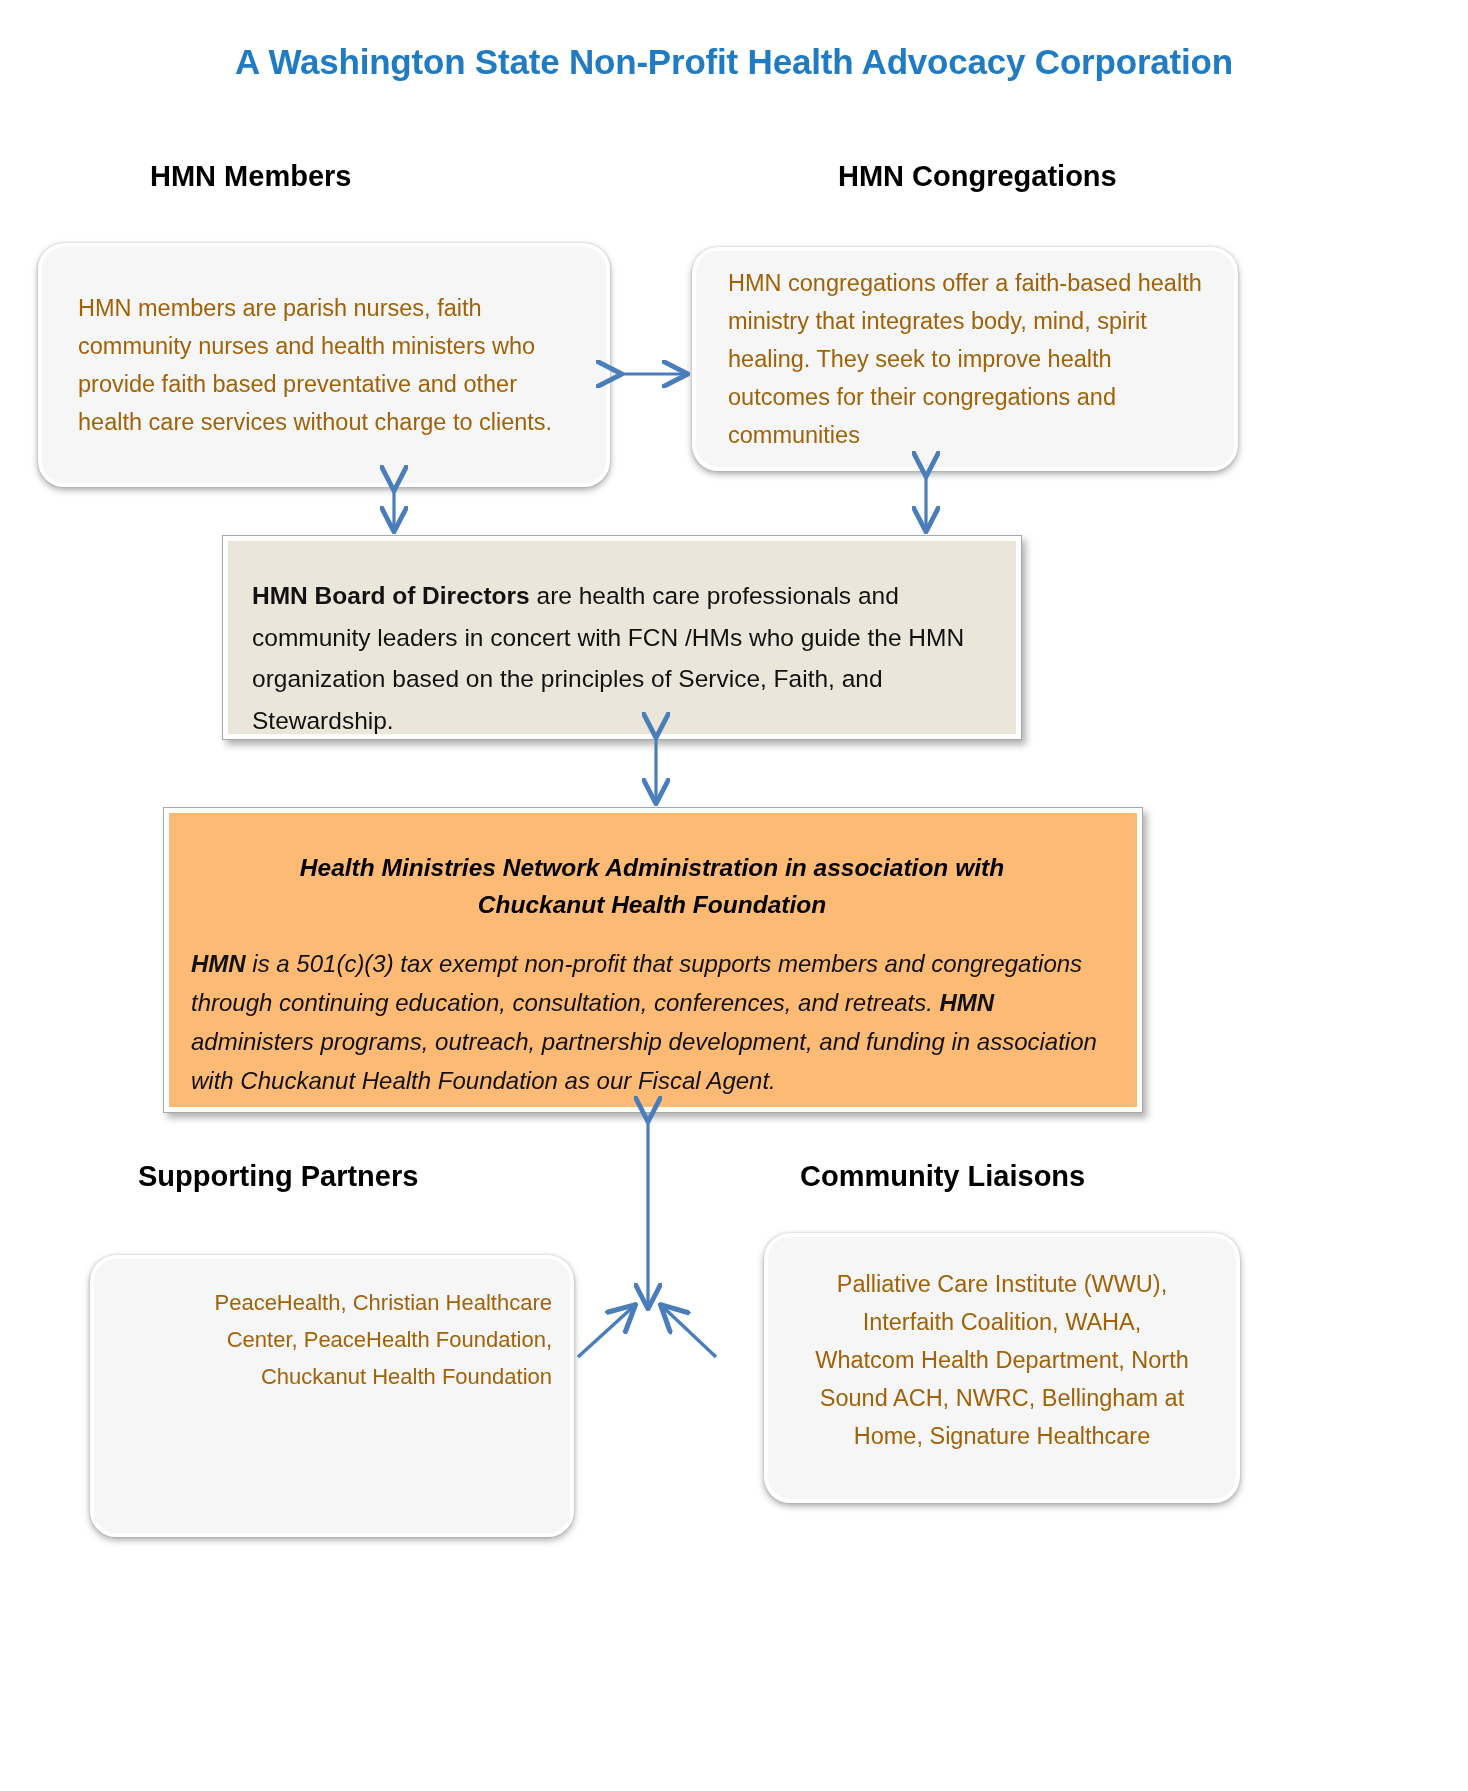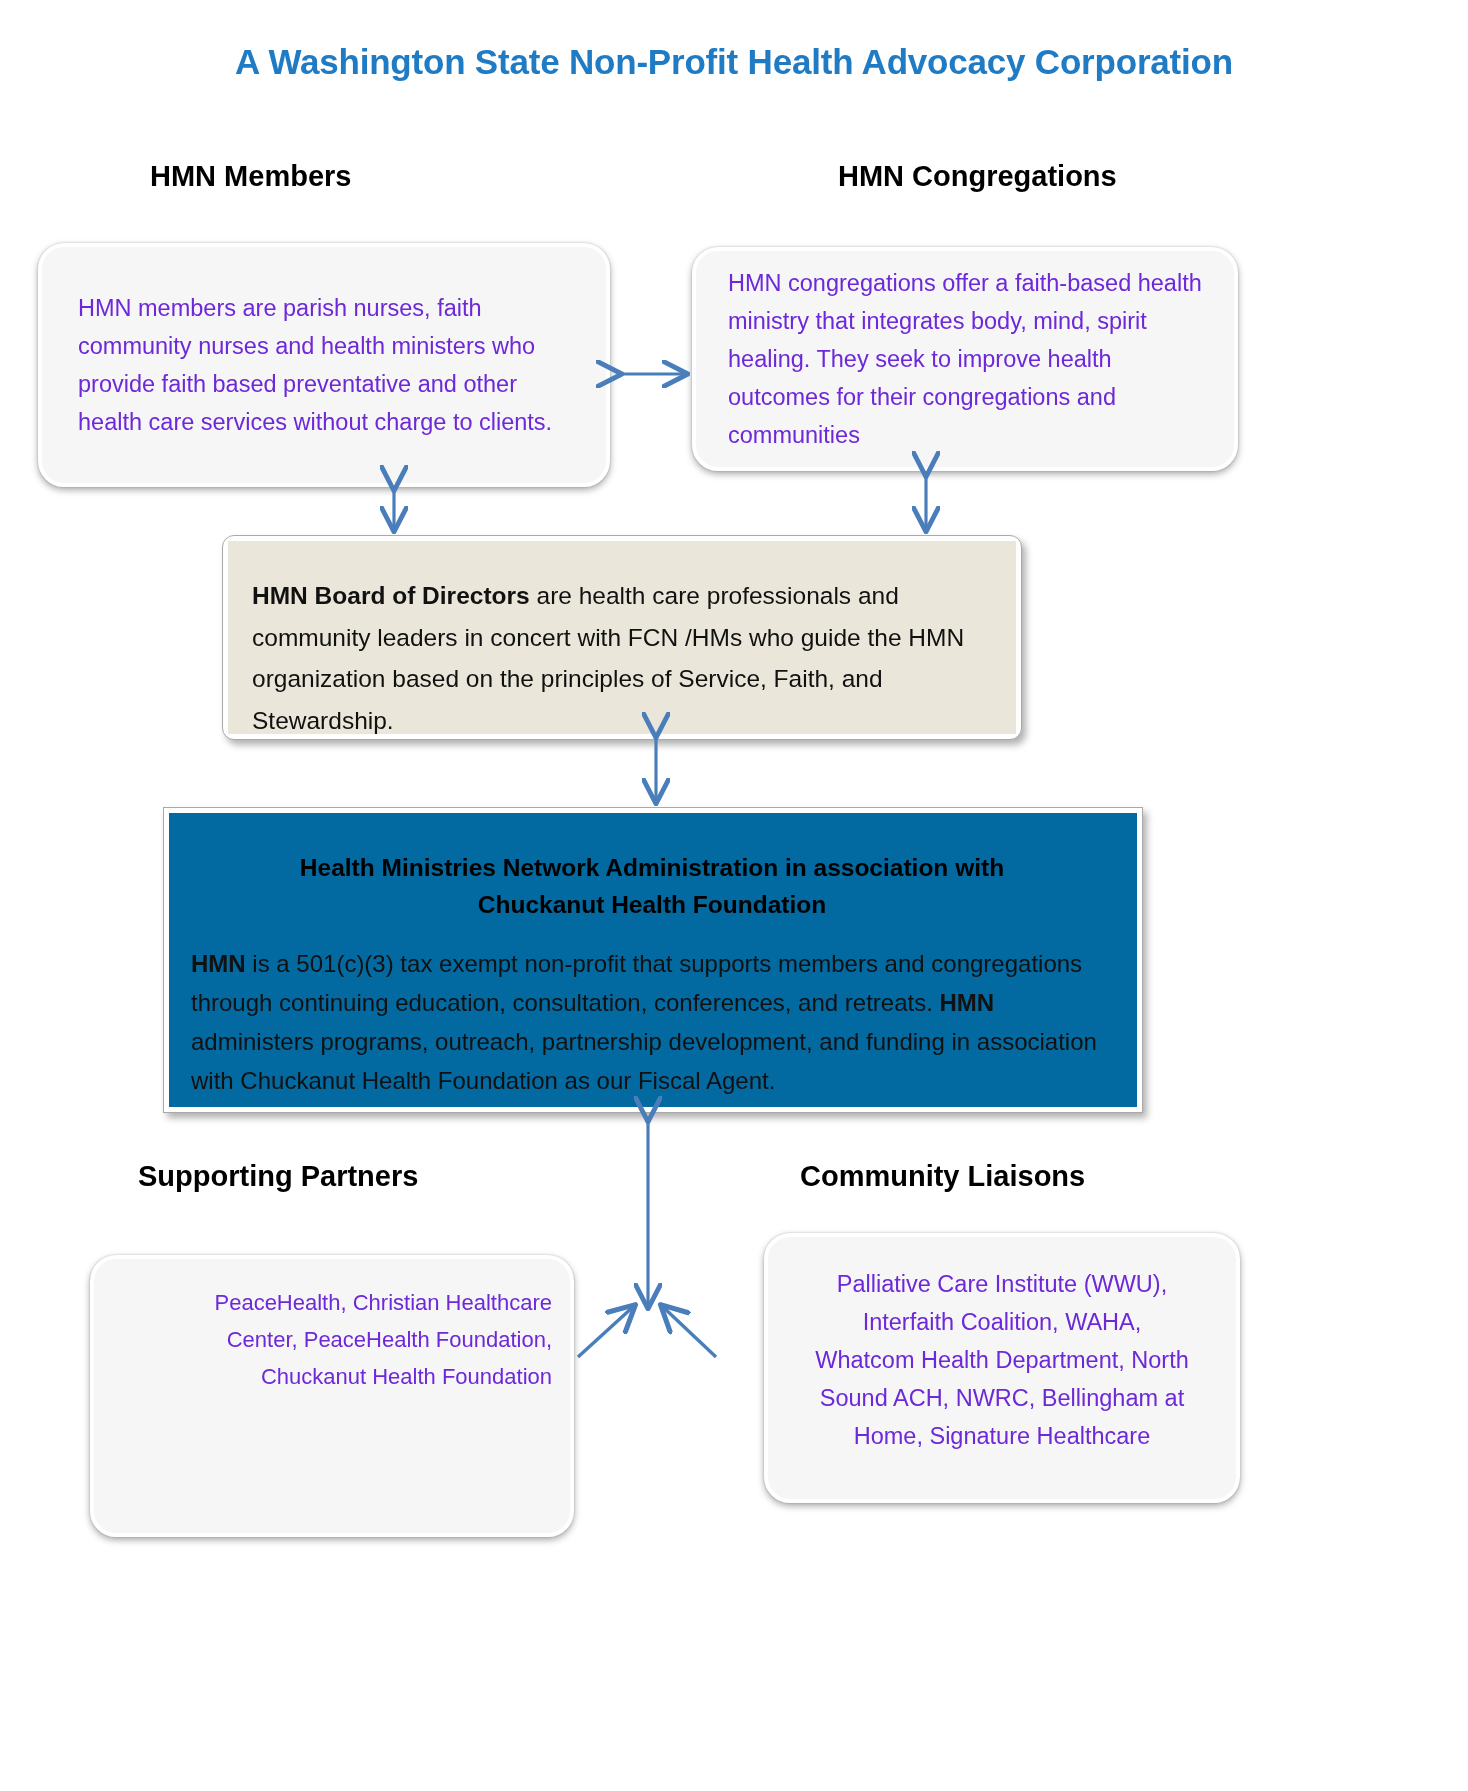--- a/index.html
+++ b/index.html
@@ -59,21 +59,21 @@
     border-radius: 26px;
     box-shadow: 0 3px 7px rgba(0,0,0,0.34),
                 0 0 2px rgba(0,0,0,0.22);
     display: flex;
     align-items: center;
   }
   .rbox .txt {
     width: 100%;
     font-size: 23.5px;
     line-height: 1.62;
-    color: #6d28d9;
+    color: #a16207;
     padding: 0 30px;
   }
 
   #box-members {
     left: 38px;  top: 243px;  width: 572px;  height: 244px;
   }
   #box-members .txt { padding-left: 36px; padding-right: 22px; }
 
   #box-congregations {
     left: 692px; top: 247px;  width: 546px;  height: 224px;
@@ -114,39 +114,39 @@
   }
   .sbox .inner {
     width: 100%;
     height: 100%;
     box-sizing: border-box;
   }
 
   #box-board {
     left: 222px; top: 535px; width: 800px; height: 205px;
     background: #FFFFFF;
-    border-radius: 12px;
   }
   #box-board .inner {
     background: #EAE7DA;
     padding: 34px 34px 20px 24px;
   }
   #box-board .txt {
     font-size: 24.5px;
     line-height: 1.70;
     color: #111111;
   }
 
   #box-admin {
     left: 163px; top: 807px; width: 980px; height: 306px;
     background: #FFFFFF;
   }
   #box-admin .inner {
-    background: #0369a1;
+    background: #fdba74;
     padding: 22px 24px 16px 22px;
+    font-style: italic;
   }
   #box-admin .admin-head {
     text-align: center;
     font-size: 24.5px;
     font-weight: bold;
     line-height: 1.52;
     margin-top: 14px;
     margin-bottom: 22px;
   }
   #box-admin .admin-body {

